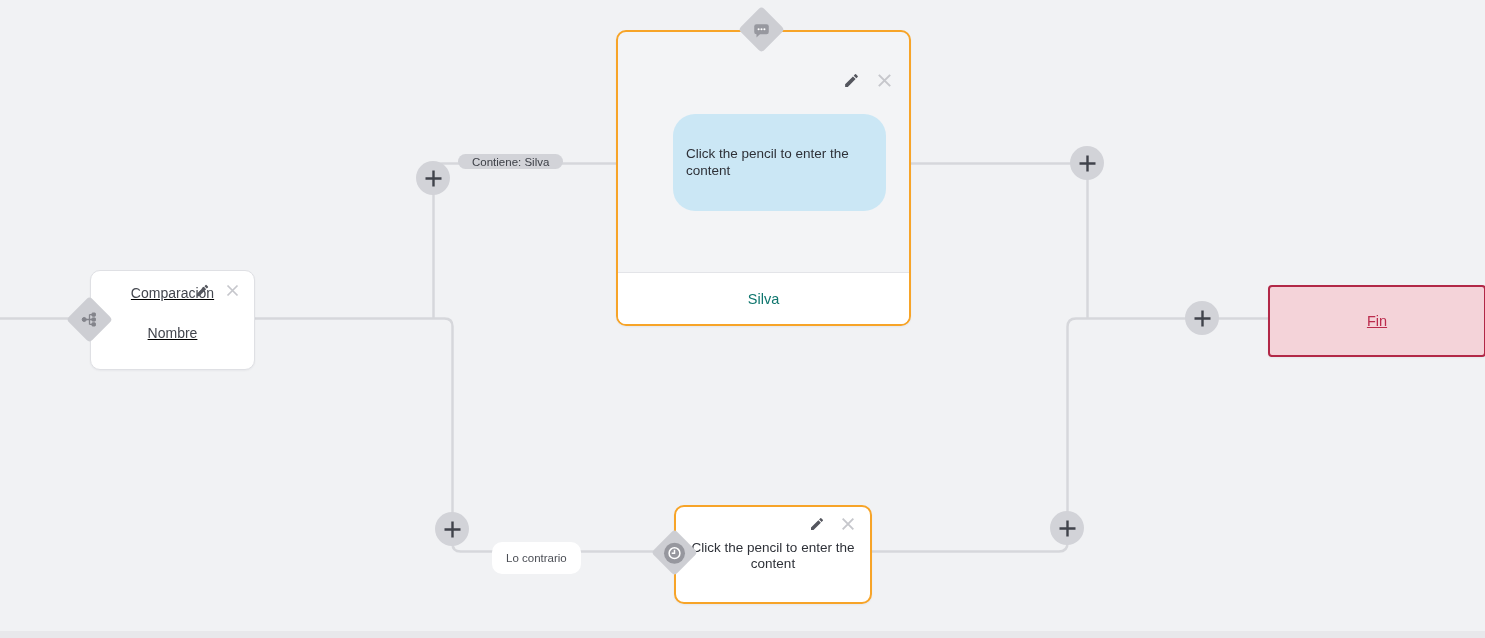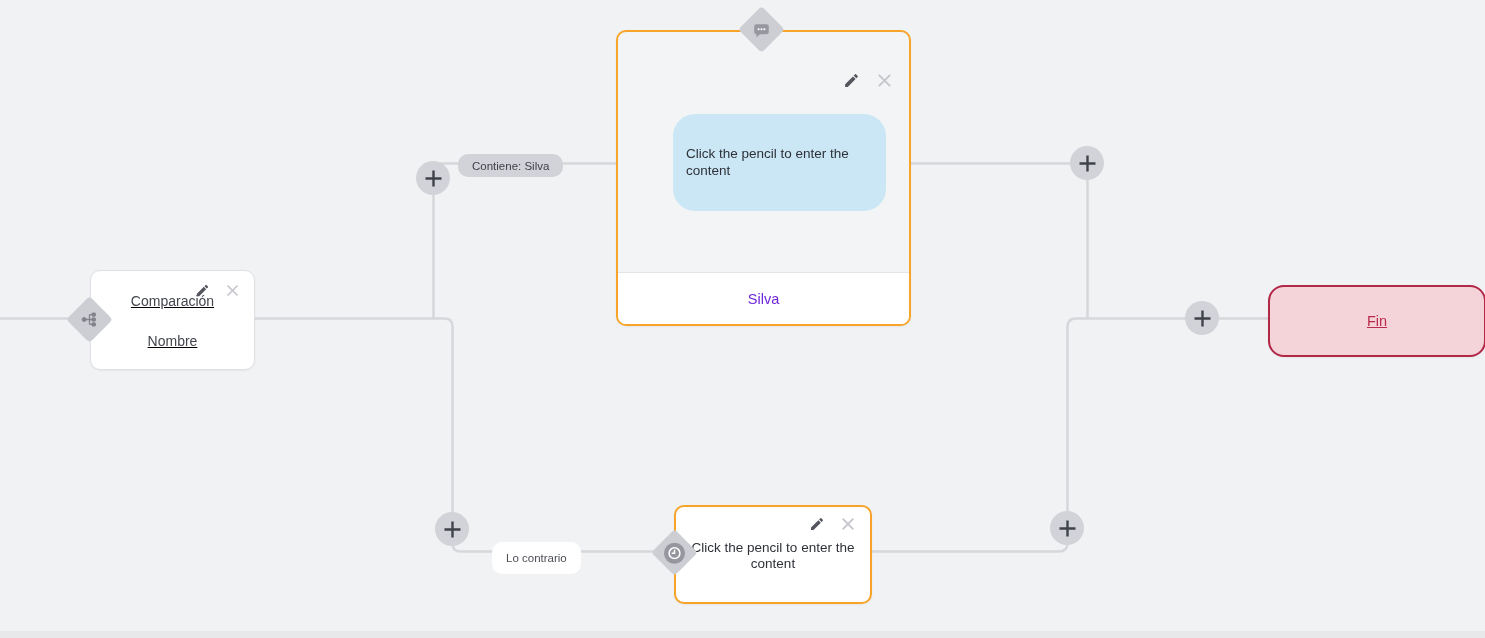--- a/index.html
+++ b/index.html
@@ -19,21 +19,21 @@
   .plus-btn{
     position:absolute;width:34px;height:34px;border-radius:50%;
     background:#d2d3d8;display:flex;align-items:center;justify-content:center;
     z-index:4;cursor:pointer;
   }
 
   
   .edge-pill{
     position:absolute;z-index:4;display:flex;align-items:center;justify-content:center;
     font-size:11.5px;color:#3e4148;border-radius:10px;white-space:nowrap;
-    padding:0 14px;height:23px;cursor:pointer;
+    padding:0 14px;height:15px;cursor:pointer;
   }
   .edge-pill.gray{background:#d2d3d8;}
   .edge-pill.white{background:#ffffff;color:#4b4e55;}
 
   
   .card{
     position:absolute;background:#ffffff;border-radius:10px;z-index:3;
     box-shadow:0 1px 2px rgba(40,42,50,0.05);cursor:pointer;text-decoration:underline;
   }
   .card-actions{
@@ -43,45 +43,45 @@
 
   
   .diamond{
     position:absolute;width:33px;height:33px;background:#cdced3;border-radius:4px;
     transform:rotate(45deg);z-index:4;display:flex;align-items:center;justify-content:center;
   }
   .diamond > .di{transform:rotate(-45deg);display:flex;align-items:center;justify-content:center;}
 
   
   #comparison-card{left:90px;top:270px;width:163px;height:98px;border:1.5px solid #dfe0e4;}
-  #comparison-card .t1{margin-top:22px;text-align:center;font-size:14px;color:#43464e;}
+  #comparison-card .t1{margin-top:14px;text-align:center;font-size:14px;color:#43464e;}
   #comparison-card .t2{margin-top:24px;text-align:center;font-size:14px;color:#43464e;}
 
   
   #message-card{left:616px;top:30px;width:291px;height:292px;border:2px solid #f7a428;background:#f3f4f6;overflow:hidden;}
   #message-bubble{
     position:absolute;left:55px;top:82px;width:213px;height:97px;background:#cbe7f5;border-radius:22px;
     display:flex;align-items:center;
   }
   #message-bubble .bt{padding:0 20px 0 13px;font-size:13.5px;line-height:1.2;color:#2e3138;}
   #message-footer{
     position:absolute;left:0;right:0;bottom:0;height:51px;background:#ffffff;border-top:1px solid #e3e4e8;
-    display:flex;align-items:center;justify-content:center;font-size:14.5px;color:#6d28d9;
+    display:flex;align-items:center;justify-content:center;font-size:14.5px;color:#0f766e;
   }
 
   
   #wait-card{left:674px;top:505px;width:194px;height:95px;border:2px solid #f7a428;}
   #wait-card .wt{
     position:absolute;left:12px;right:12px;top:33px;text-align:center;
     font-size:13.5px;line-height:1.2;color:#2e3138;
   }
 
   
   #end-card{
-    left:1268px;top:285px;width:214px;height:68px;background:#f4d3d9;border:2px solid #b22847;border-radius:16px;
+    left:1268px;top:285px;width:214px;height:68px;background:#f4d3d9;border:2px solid #b22847;border-radius:4px;
     display:flex;align-items:center;justify-content:center;font-size:14.5px;color:#bb2b4d;
   }
 
   
   #bottom-edge{left:0;right:0;bottom:0;height:7px;background:#e8e8eb;z-index:0;}
 </style>
 </head>
 <body>
 
 <svg id="wires" viewBox="0 0 1485 638">

